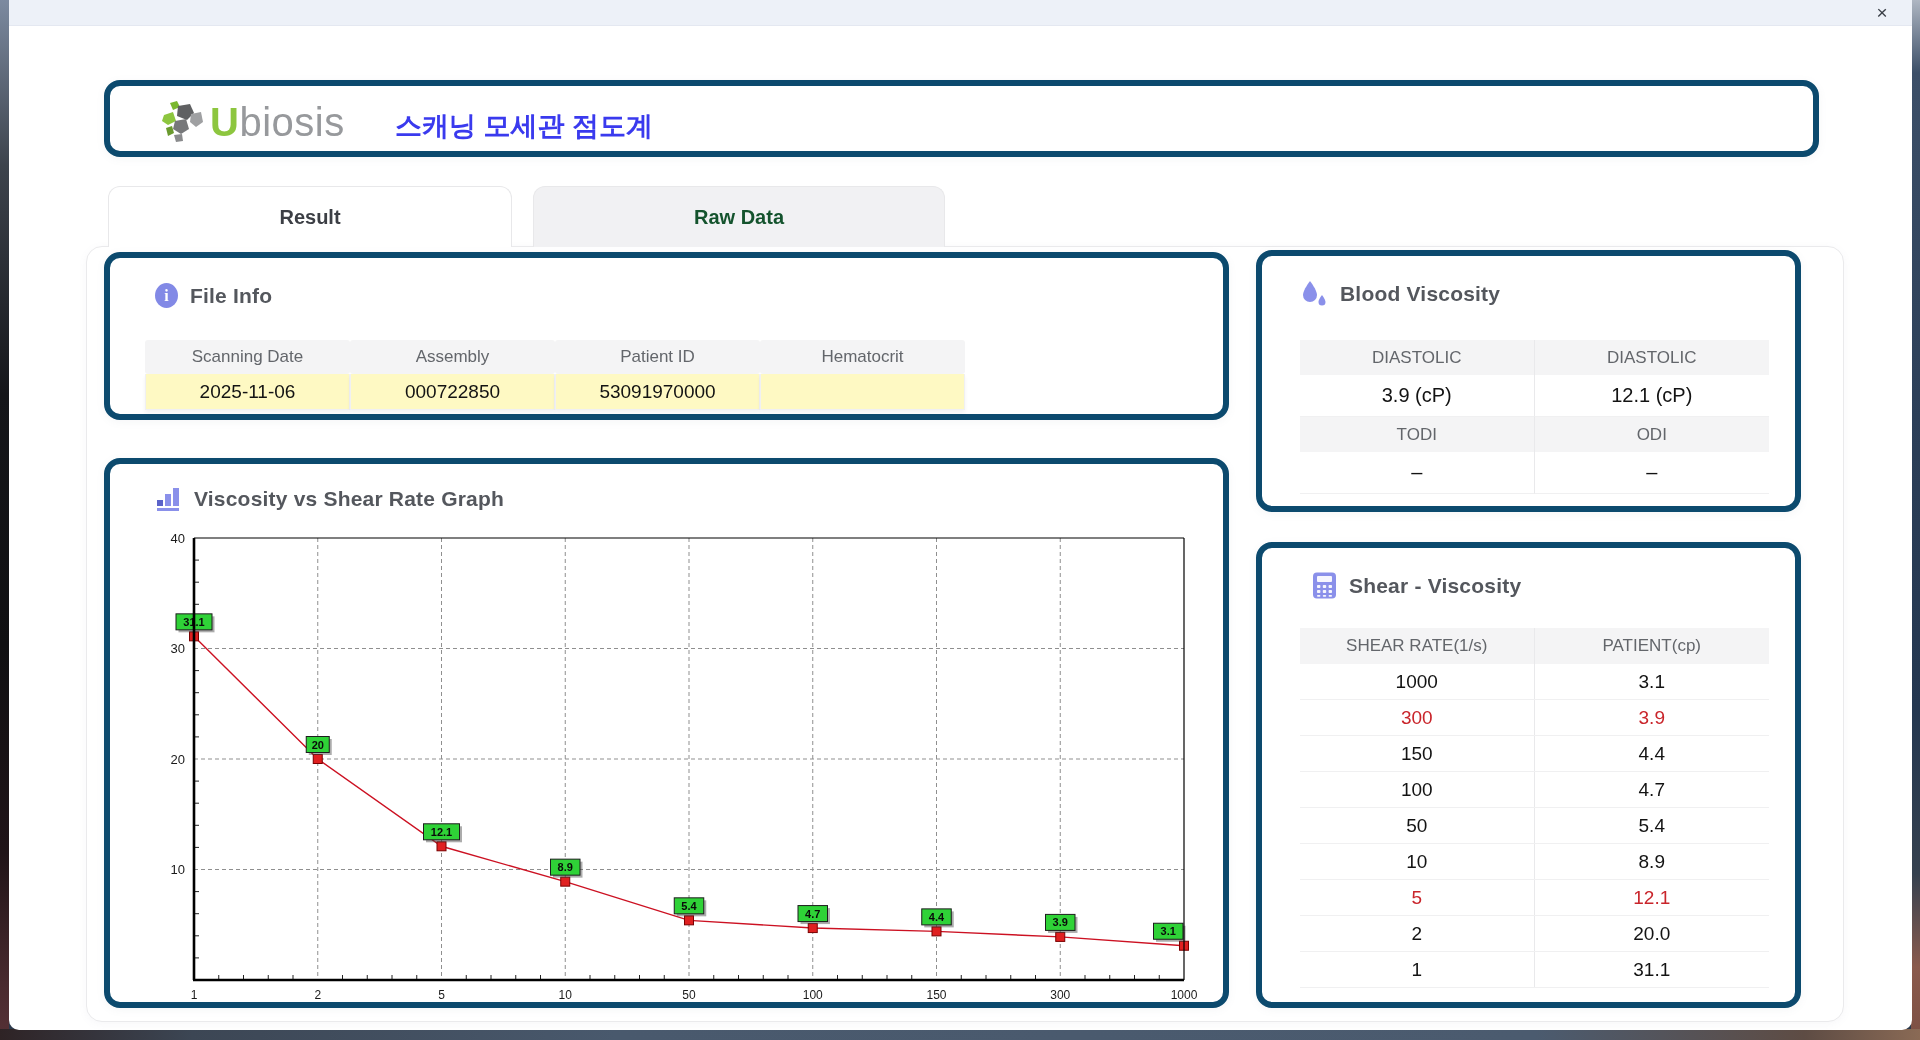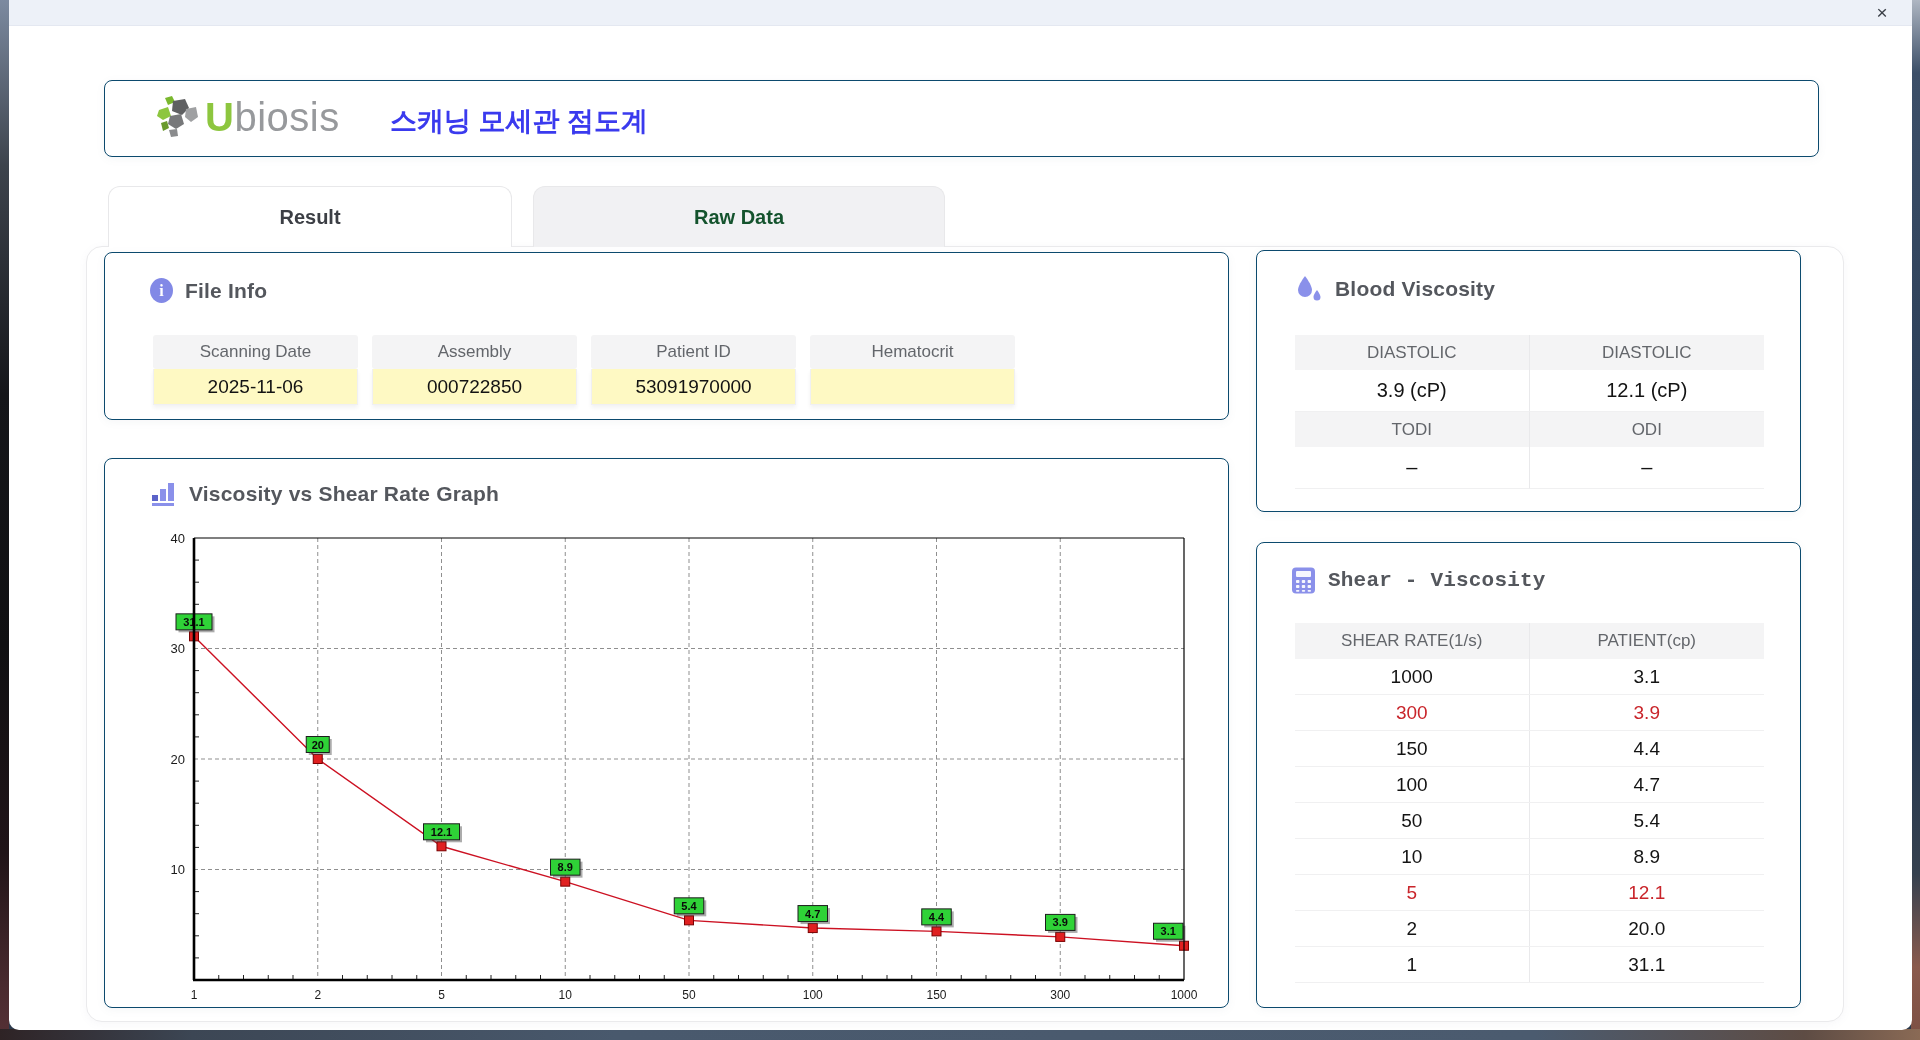--- a/index.html
+++ b/index.html
@@ -11,21 +11,21 @@
     background:linear-gradient(#aeb6c2, #3c4f68 7%, #2c3f58 40%, #243750 68%, #35414f 84%, #8a5a4c 93%, #7c4f43); }
   #edge-bottom { position:absolute; left:0; bottom:0; width:1920px; height:11px;
     background:linear-gradient(90deg,#2e2325,#3c4654 10%,#49596d 32%,#4b5b6f 80%,#5e4c44 94%,#8a6a55); }
   #window { position:absolute; left:9px; top:0; width:1903px; height:1030px; background:#ffffff;
     border-radius:0 0 10px 10px; }
   #titlebar { position:absolute; left:0; top:0; width:100%; height:26px; background:#edf1f8;
     border-bottom:1px solid #e4e8f1; }
   #closebtn { position:absolute; right:18px; top:1px; width:24px; height:24px; display:flex;
     align-items:center; justify-content:center; font-size:19px; color:#3a3f47; cursor:pointer; }
 
-  .card { position:absolute; background:#fff; border:1px solid #0c4a6e; border-radius:8px;
+  .card { position:absolute; background:#fff; border:6px solid #0c4a6e; border-radius:16px;
     box-shadow:0 2px 8px rgba(120,125,145,0.07);padding-left:31px; }
   .card-title-row { display:flex; align-items:center; gap:12px; }
   .card-title { font-size:21px; font-weight:bold; color:#54575d; letter-spacing:0.2px; }
 
   
   #headercard { left:95px; top:80px; width:1715px; height:77px; }
   #logo { position:absolute; left:48px; top:14px; display:flex; align-items:center; gap:6px; }
   #logo-text { font-size:40px; letter-spacing:0.5px; }
   .logo-u { color:#8dc63f; font-weight:bold; }
   .logo-rest { color:#97999c; font-weight:500; }
@@ -37,21 +37,21 @@
     border-radius:12px 12px 0 0; cursor:pointer; }
   #tab-result { left:99px; width:404px; background:#ffffff; color:#3c3f45; z-index:3;text-align:center; }
   #tab-rawdata { left:508px; width:412px; background:#f1f1f3; color:#14532d; z-index:2;margin-left:16px; }
 
   #wrapper { position:absolute; left:77px; top:246px; width:1758px; height:776px; background:#fff;
     border:1px solid #eaeaec; border-radius:16px; box-shadow:0 2px 8px rgba(120,125,145,0.06); z-index:1; }
 
   
   #fileinfo-card { left:95px; top:252px; width:1125px; height:168px; z-index:2; }
   #fileinfo-card .card-title-row { position:absolute; left:45px; top:25px; }
-  #file-fields { position:absolute; left:48px; top:82px; display:flex; gap:14px; }
+  #file-fields { position:absolute; left:35px; top:82px; display:flex; }
   .field { width:205px; }
   .field-label { height:34px; background:#f4f4f5; border-radius:3px; display:flex; align-items:center;
     justify-content:center; font-size:17px; color:#63666b; }
   .field-value { height:36px; background:#fef9c3; border:1px solid #f0f0f2; border-top:none;
     display:flex; align-items:center; justify-content:center; font-size:19px; color:#131313;
     box-shadow:0 3px 4px rgba(0,0,0,0.05); }
 
   
   #graph-card { left:95px; top:458px; width:1125px; height:550px; z-index:2; }
   #graph-card .card-title-row { position:absolute; left:45px; top:22px; }
@@ -62,21 +62,21 @@
   #bv-card .card-title-row { position:absolute; left:38px; top:24px;align-items:center; }
   #bv-table { position:absolute; left:38px; top:84px; width:469px; }
   .pair-row { display:flex; }
   .pair-cell { width:50%; display:flex; align-items:center; justify-content:center; }
   .pair-head { height:35px; background:#f4f4f5; font-size:17px; color:#63666b; }
   .pair-val { height:42px; font-size:20px; color:#131313; border-bottom:1px solid #f0f0f1; }
   .pair-val:first-child, .pair-head:first-child { border-right:1px solid #e9e9eb; }
 
   
   #sv-card { left:1247px; top:542px; width:545px; height:466px; z-index:2; }
-  #sv-card .card-title-row { position:absolute; left:34px; top:24px;font-family:Liberation Mono, monospace; }
+  #sv-card .card-title-row { position:absolute; left:50px; top:24px; }
   #sv-table { position:absolute; left:38px; top:80px; width:469px; }
   .sv-row { display:flex; height:36px; border-bottom:1px solid #f0f0f1; }
   .sv-row.head { background:#f4f4f5; border-bottom:none; }
   .sv-cell { width:50%; display:flex; align-items:center; justify-content:center; font-size:19px; color:#131313; }
   .sv-row.head .sv-cell { font-size:17px; color:#63666b; }
   .sv-cell:first-child { border-right:1px solid #e9e9eb; }
   .sv-row.hl .sv-cell { color:#c9252b; }
 
   .icon-badge { display:inline-flex; align-items:center; justify-content:center; }
   #info-badge { width:23px; height:25px; border-radius:50%; background:#8289e6; color:#fff;

